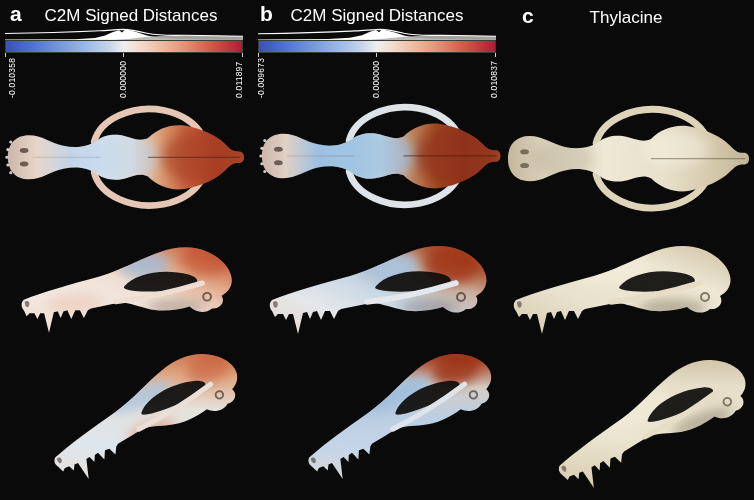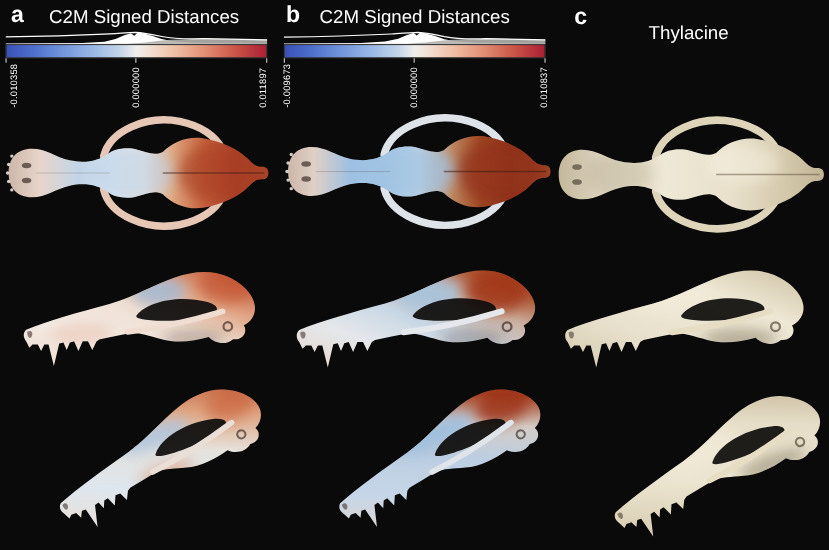--- a/index.html
+++ b/index.html
@@ -23,21 +23,21 @@
 
 <div class="fig">
 
   <div class="panel-letter" style="left:10px; top:3px;">a</div>
   <div class="panel-title" style="left:12px; top:6px; width:238px;">C2M Signed Distances</div>
 
   <div class="panel-letter" style="left:260px; top:3px;">b</div>
   <div class="panel-title" style="left:258px; top:6px; width:238px;">C2M Signed Distances</div>
 
   <div class="panel-letter" style="left:522px; top:5px;">c</div>
-  <div class="panel-title" style="left:505px; top:20px; width:242px;">Thylacine</div>
+  <div class="panel-title" style="left:505px; top:8px; width:242px;">Thylacine</div>
 
   <svg class="hist" style="left:5px;" viewBox="0 0 238 13" preserveAspectRatio="none">
     <path d="M0,12.6 L70,12.2 L90,11 L100,8.5 L108,5 L114,3.2 L117,5.4 L120,2.7 L125,3.3 L133,5.5 L142,8.5 L152,10.6 L170,11.8 L200,12.4 L238,12.7 L238,13 L0,13 Z" fill="#ffffff"></path>
     <path d="M0,13 L110,12.8 L125,11.8 L140,10 L150,9.2 L165,8.6 L185,8.3 L205,8.6 L225,9 L238,9.3 L238,13 L0,13 Z" fill="#b5b3ae" opacity="0.9"></path>
     <path d="M0,6.5 C30,6.2 70,5 95,3.8 C105,3.2 112,2.6 118,2.4 C124,2.6 132,4 142,6.2 C152,8.2 165,8.6 180,8.2 C200,8.4 220,8.8 238,9.2" fill="none" stroke="#ffffff" stroke-width="1.1"></path>
   </svg>
   <div class="colorbar" style="left:5px;">
       <div class="cb-grad"></div>
     </div>
   <div class="tickmark" style="left:5px;"></div>

